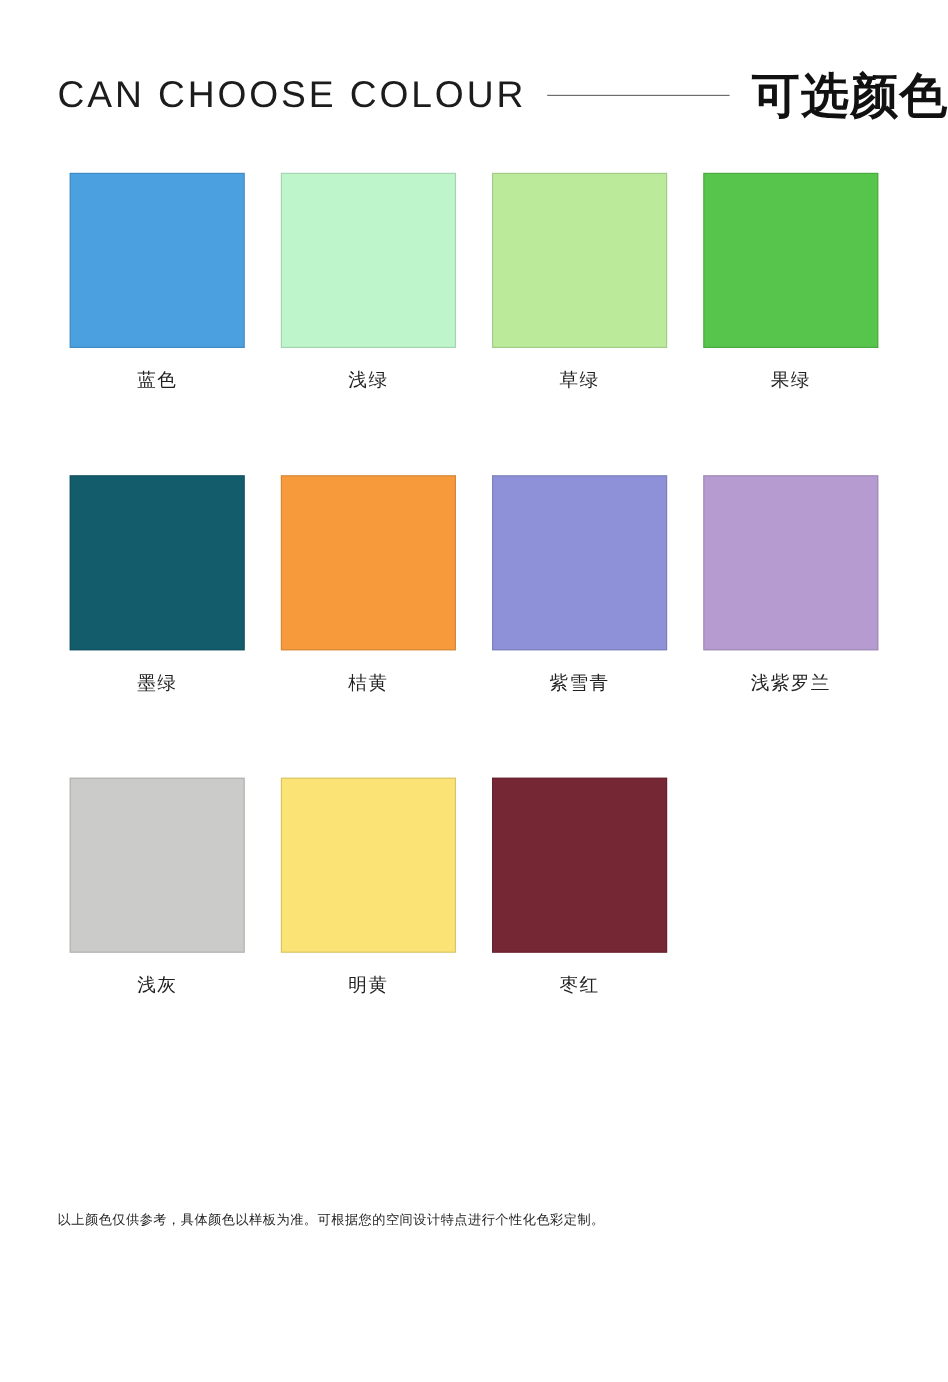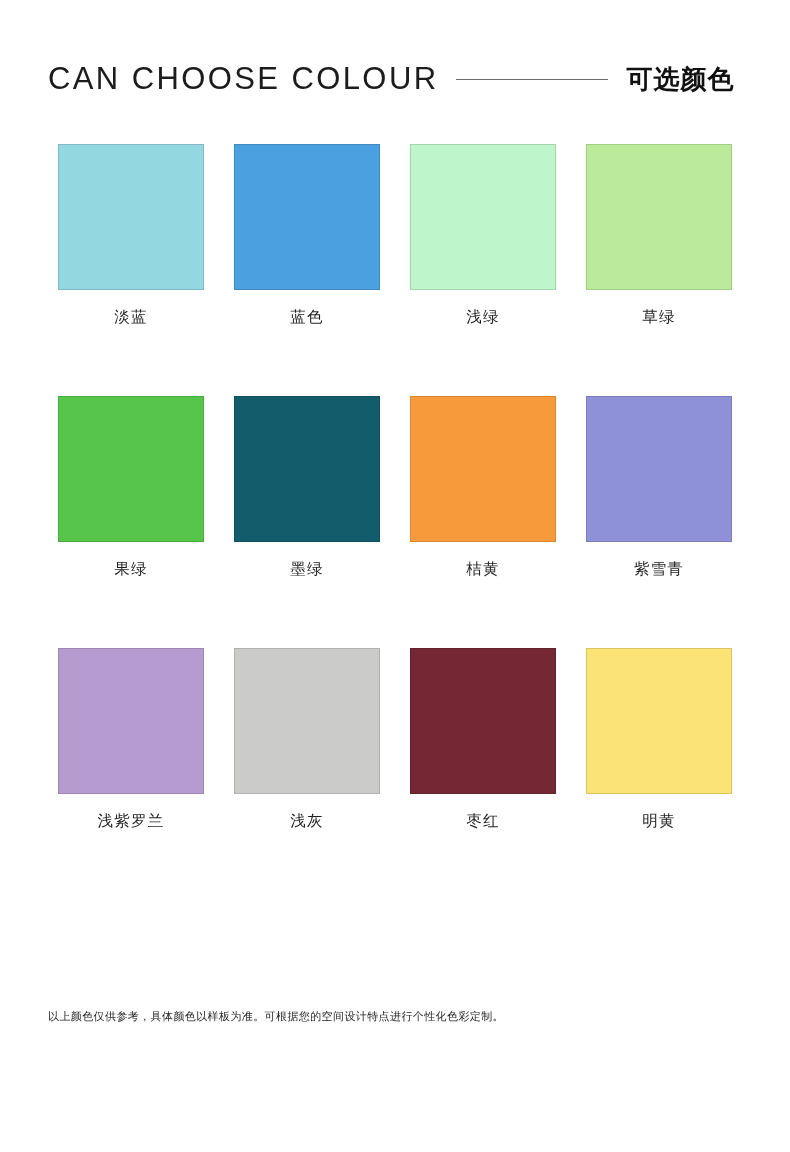--- a/index.html
+++ b/index.html
@@ -43,21 +43,21 @@
   }
   .header-rule {
     flex: 0 0 auto;
     width: 152px;
     height: 1px;
     background: #6d6d6d;
     margin-left: 18px;
     margin-right: 18px;
   }
   .header-cn {
-    font-size: 26px;
+    font-size: 40px;
     font-weight: bold;
     letter-spacing: 1px;
     color: #111111;
     white-space: nowrap;
     font-family: "DejaVu Sans", "Liberation Sans", sans-serif;
   }
 
   
   .grid {
     position: absolute;
@@ -106,24 +106,20 @@
 <div class="page">
 
   <div class="header">
     <div class="header-en">CAN CHOOSE COLOUR</div>
     <div class="header-rule"></div>
     <div class="header-cn">可选颜色</div>
   </div>
 
   <div class="grid">
       <div class="swatch-cell">
-        <div class="swatch-chip" style="background: rgb(147, 215, 224);"></div>
-        <div class="swatch-label">淡蓝</div>
-      </div>
-      <div class="swatch-cell">
         <div class="swatch-chip" style="background: rgb(75, 160, 223);"></div>
         <div class="swatch-label">蓝色</div>
       </div>
       <div class="swatch-cell">
         <div class="swatch-chip" style="background: rgb(190, 245, 203);"></div>
         <div class="swatch-label">浅绿</div>
       </div>
       <div class="swatch-cell">
         <div class="swatch-chip" style="background: rgb(187, 235, 154);"></div>
         <div class="swatch-label">草绿</div>
@@ -146,24 +142,24 @@
       </div>
       <div class="swatch-cell">
         <div class="swatch-chip" style="background: rgb(182, 155, 208);"></div>
         <div class="swatch-label">浅紫罗兰</div>
       </div>
       <div class="swatch-cell">
         <div class="swatch-chip" style="background: rgb(203, 203, 201);"></div>
         <div class="swatch-label">浅灰</div>
       </div>
       <div class="swatch-cell">
+        <div class="swatch-chip" style="background: rgb(251, 227, 117);"></div>
+        <div class="swatch-label">明黄</div>
+      </div>
+      <div class="swatch-cell">
         <div class="swatch-chip" style="background: rgb(117, 39, 52);"></div>
         <div class="swatch-label">枣红</div>
-      </div>
-      <div class="swatch-cell">
-        <div class="swatch-chip" style="background: rgb(251, 227, 117);"></div>
-        <div class="swatch-label">明黄</div>
       </div>
     </div>
 
   <div class="footnote">以上颜色仅供参考，具体颜色以样板为准。可根据您的空间设计特点进行个性化色彩定制。</div>
 
 </div>
 
 </body></html>

